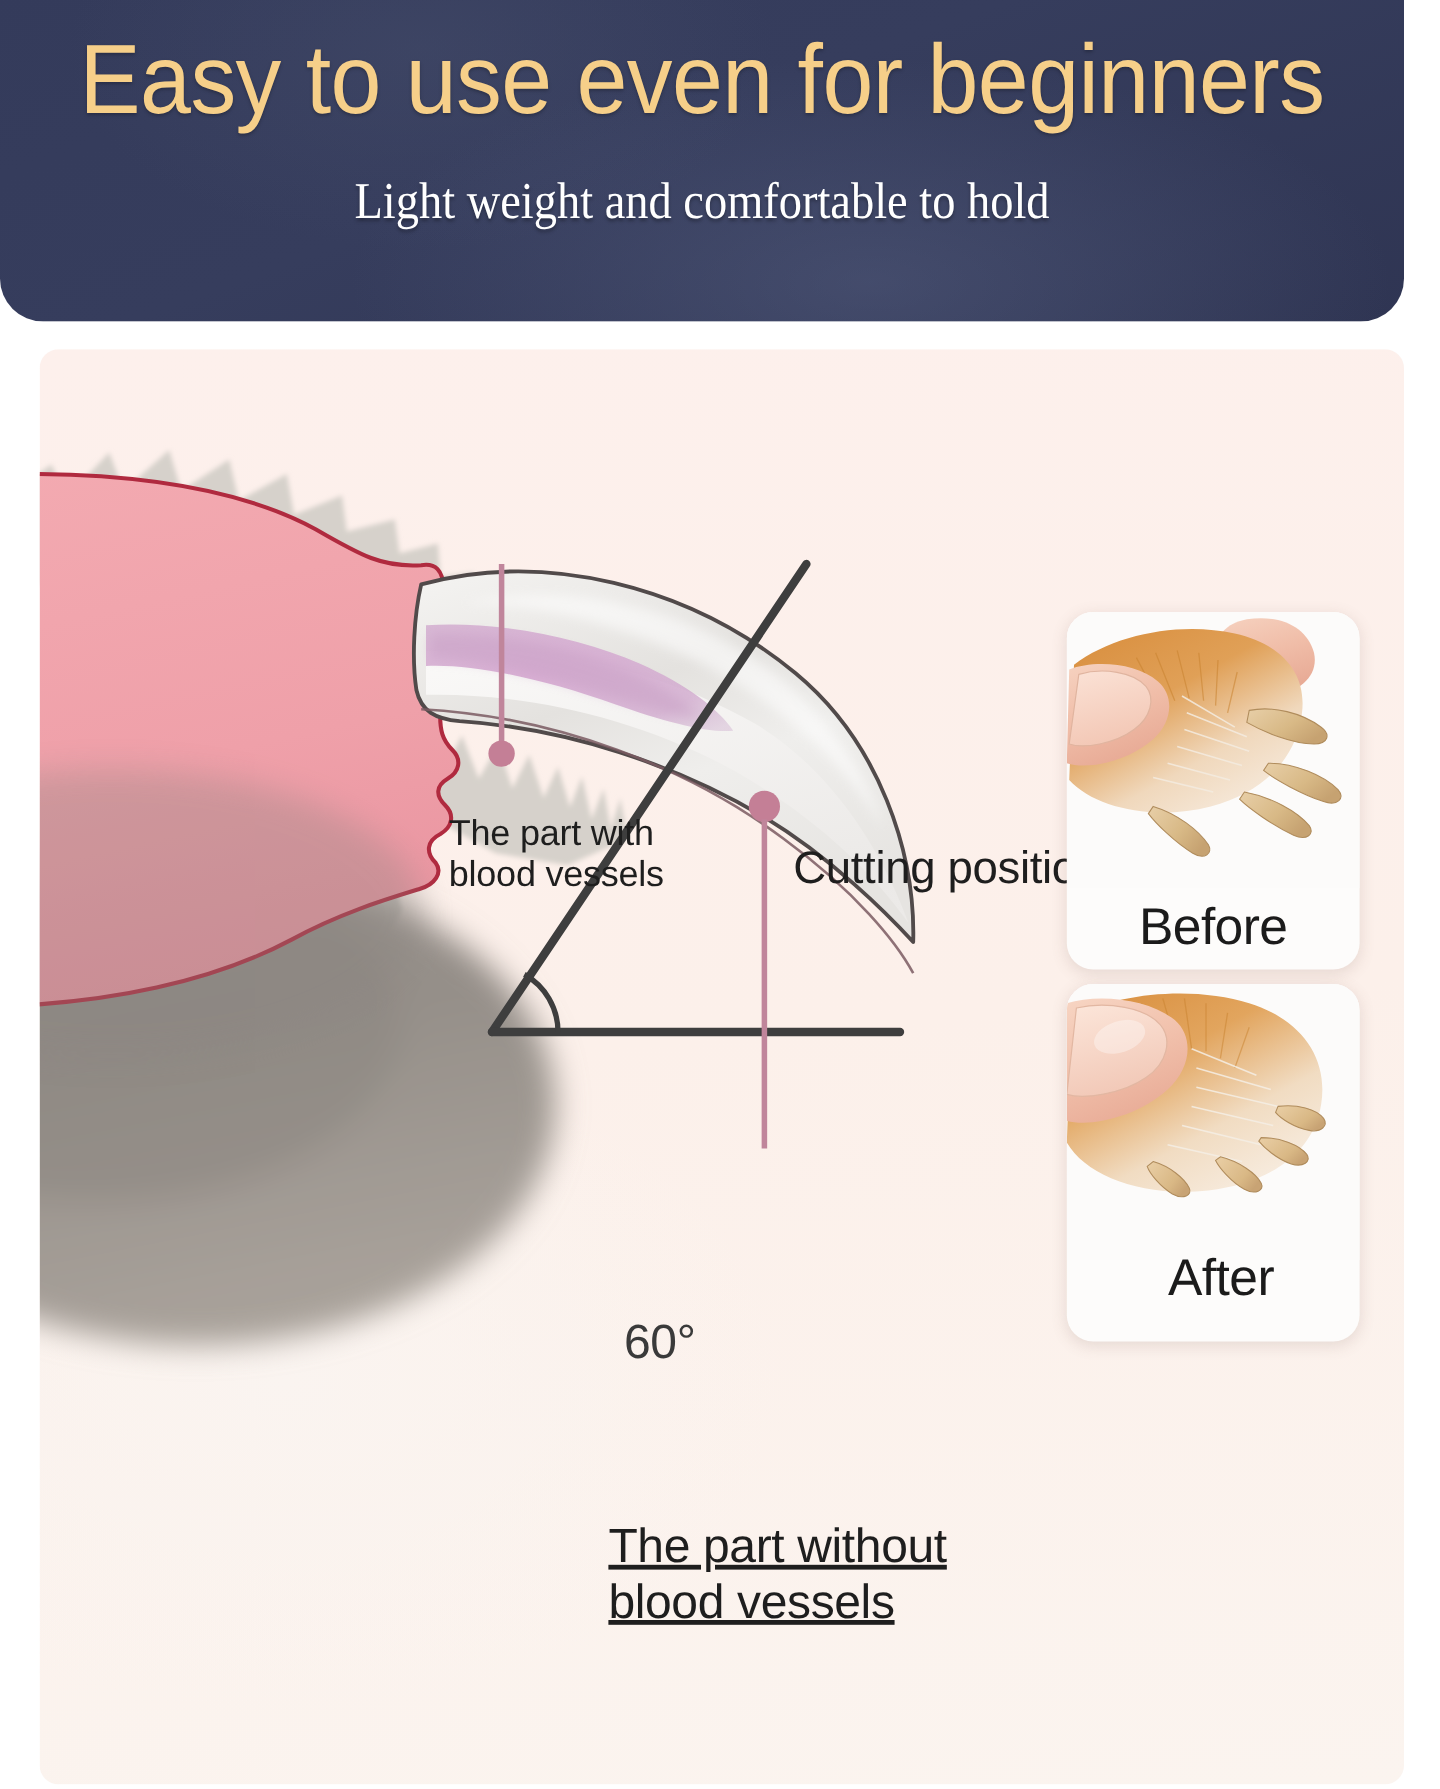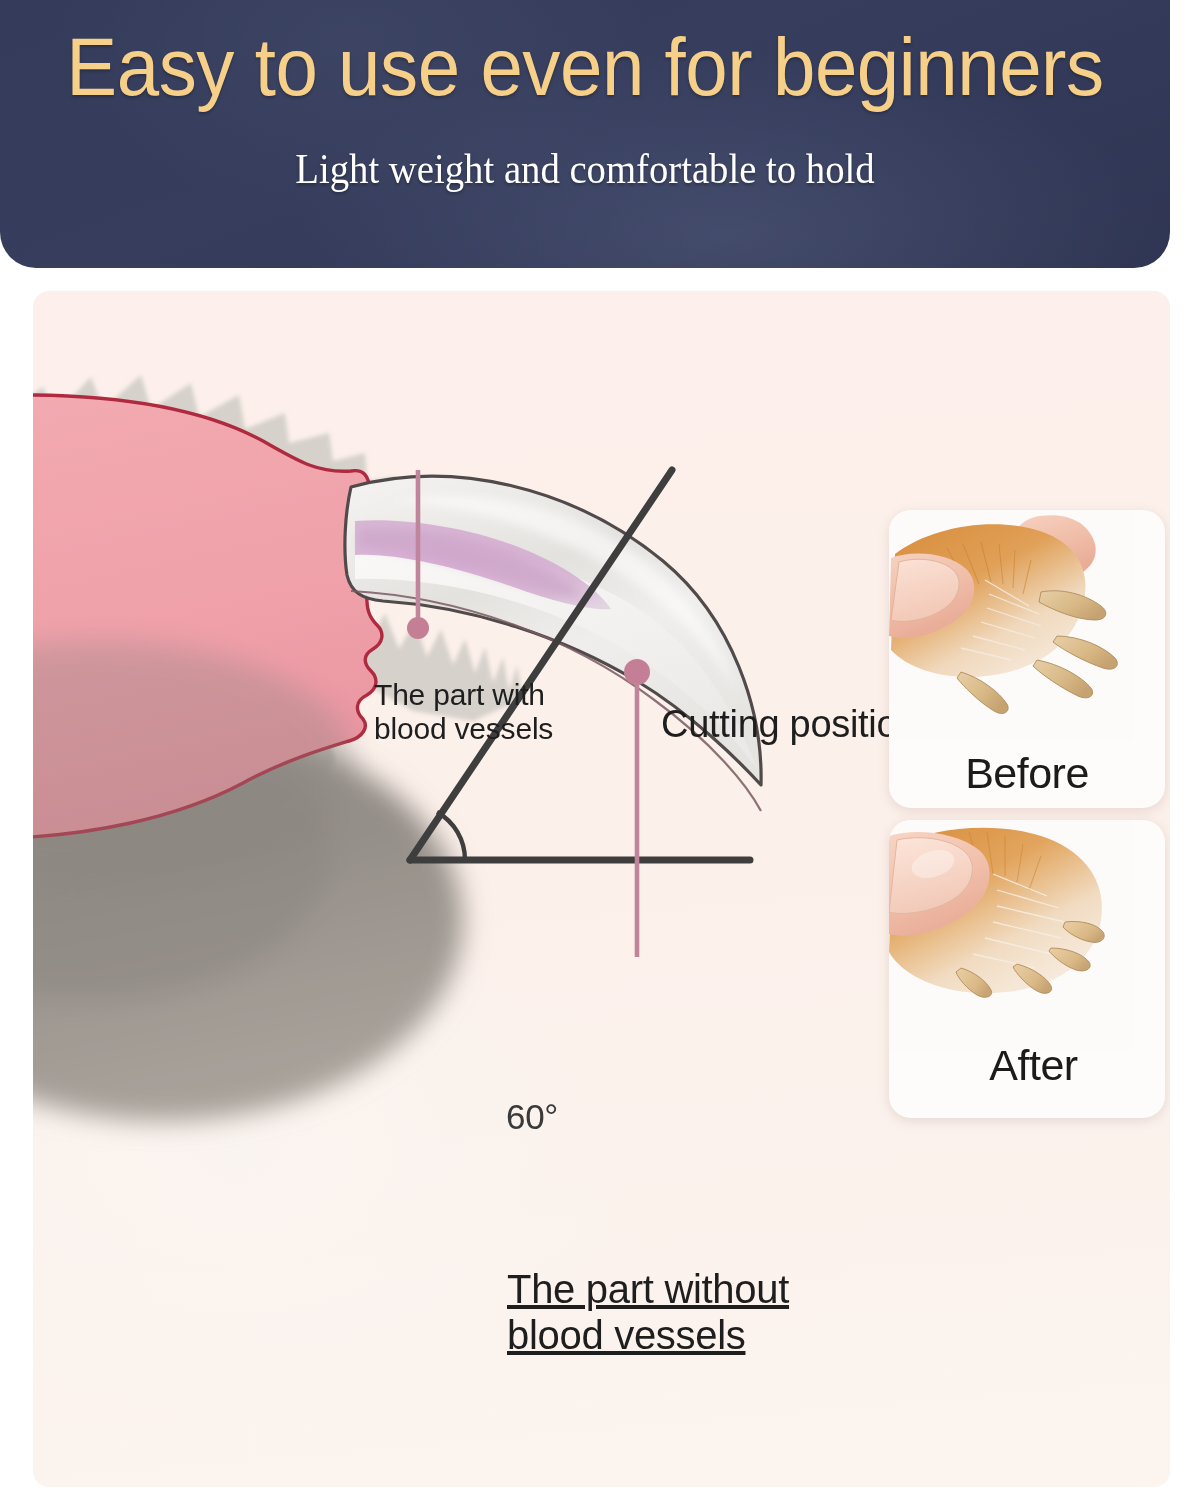--- a/index.html
+++ b/index.html
@@ -81,21 +81,21 @@
     position: absolute;
     left: 0; top: 0;
     width: 1137px;
     height: 1196px;
     pointer-events: none;
   }
 
   
   .photo-card {
     position: absolute;
-    width: 276px;
+    width: 244px;
     height: 298px;
     background: #fdfcfb;
     border-radius: 22px;
     box-shadow: 0 3px 12px rgba(120,90,80,0.16);
     overflow: hidden;
   }
   .photo-card.before { left: 856px; top: 219px; }
   .photo-card.after  { left: 856px; top: 529px; }
 
   .photo-img {
@@ -141,23 +141,23 @@
   }
   .anno-novessels {
     left: 474px;
     top: 975px;
     font-size: 40px;
     letter-spacing: -0.3px;
     line-height: 1.15;
     text-decoration: underline;
   }
   .anno-angle {
-    left: 473px;
+    left: 487px;
     top: 806px;
-    font-size: 35px;
+    font-size: 40px;
     letter-spacing: -0.3px;
     color: #3a3a3a;
   }
 </style>
 </head>
 <body>
 
 <div class="header-banner">
   <div class="header-title">Easy to use even for beginners</div>
   <div class="header-subtitle">Light weight and comfortable to hold</div>

